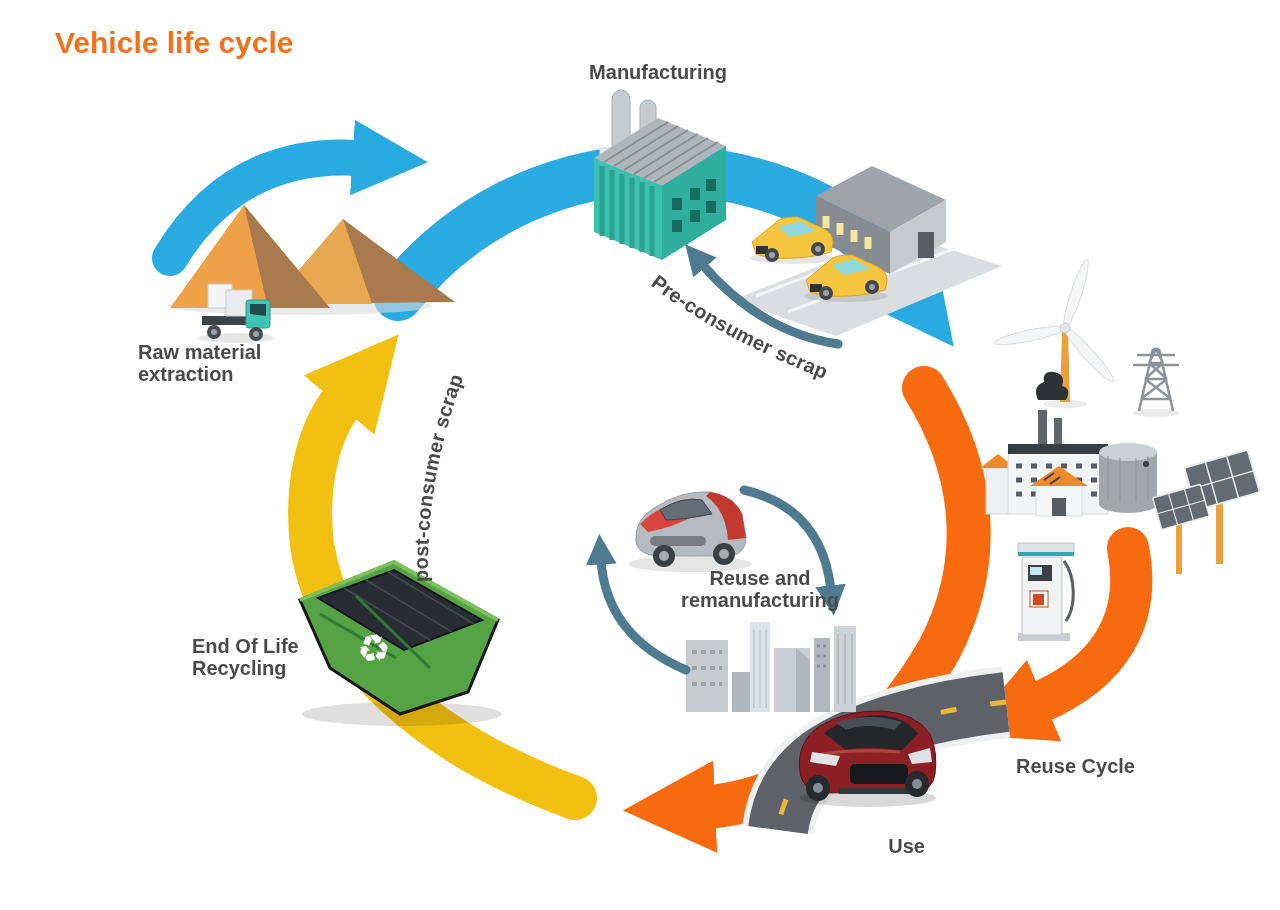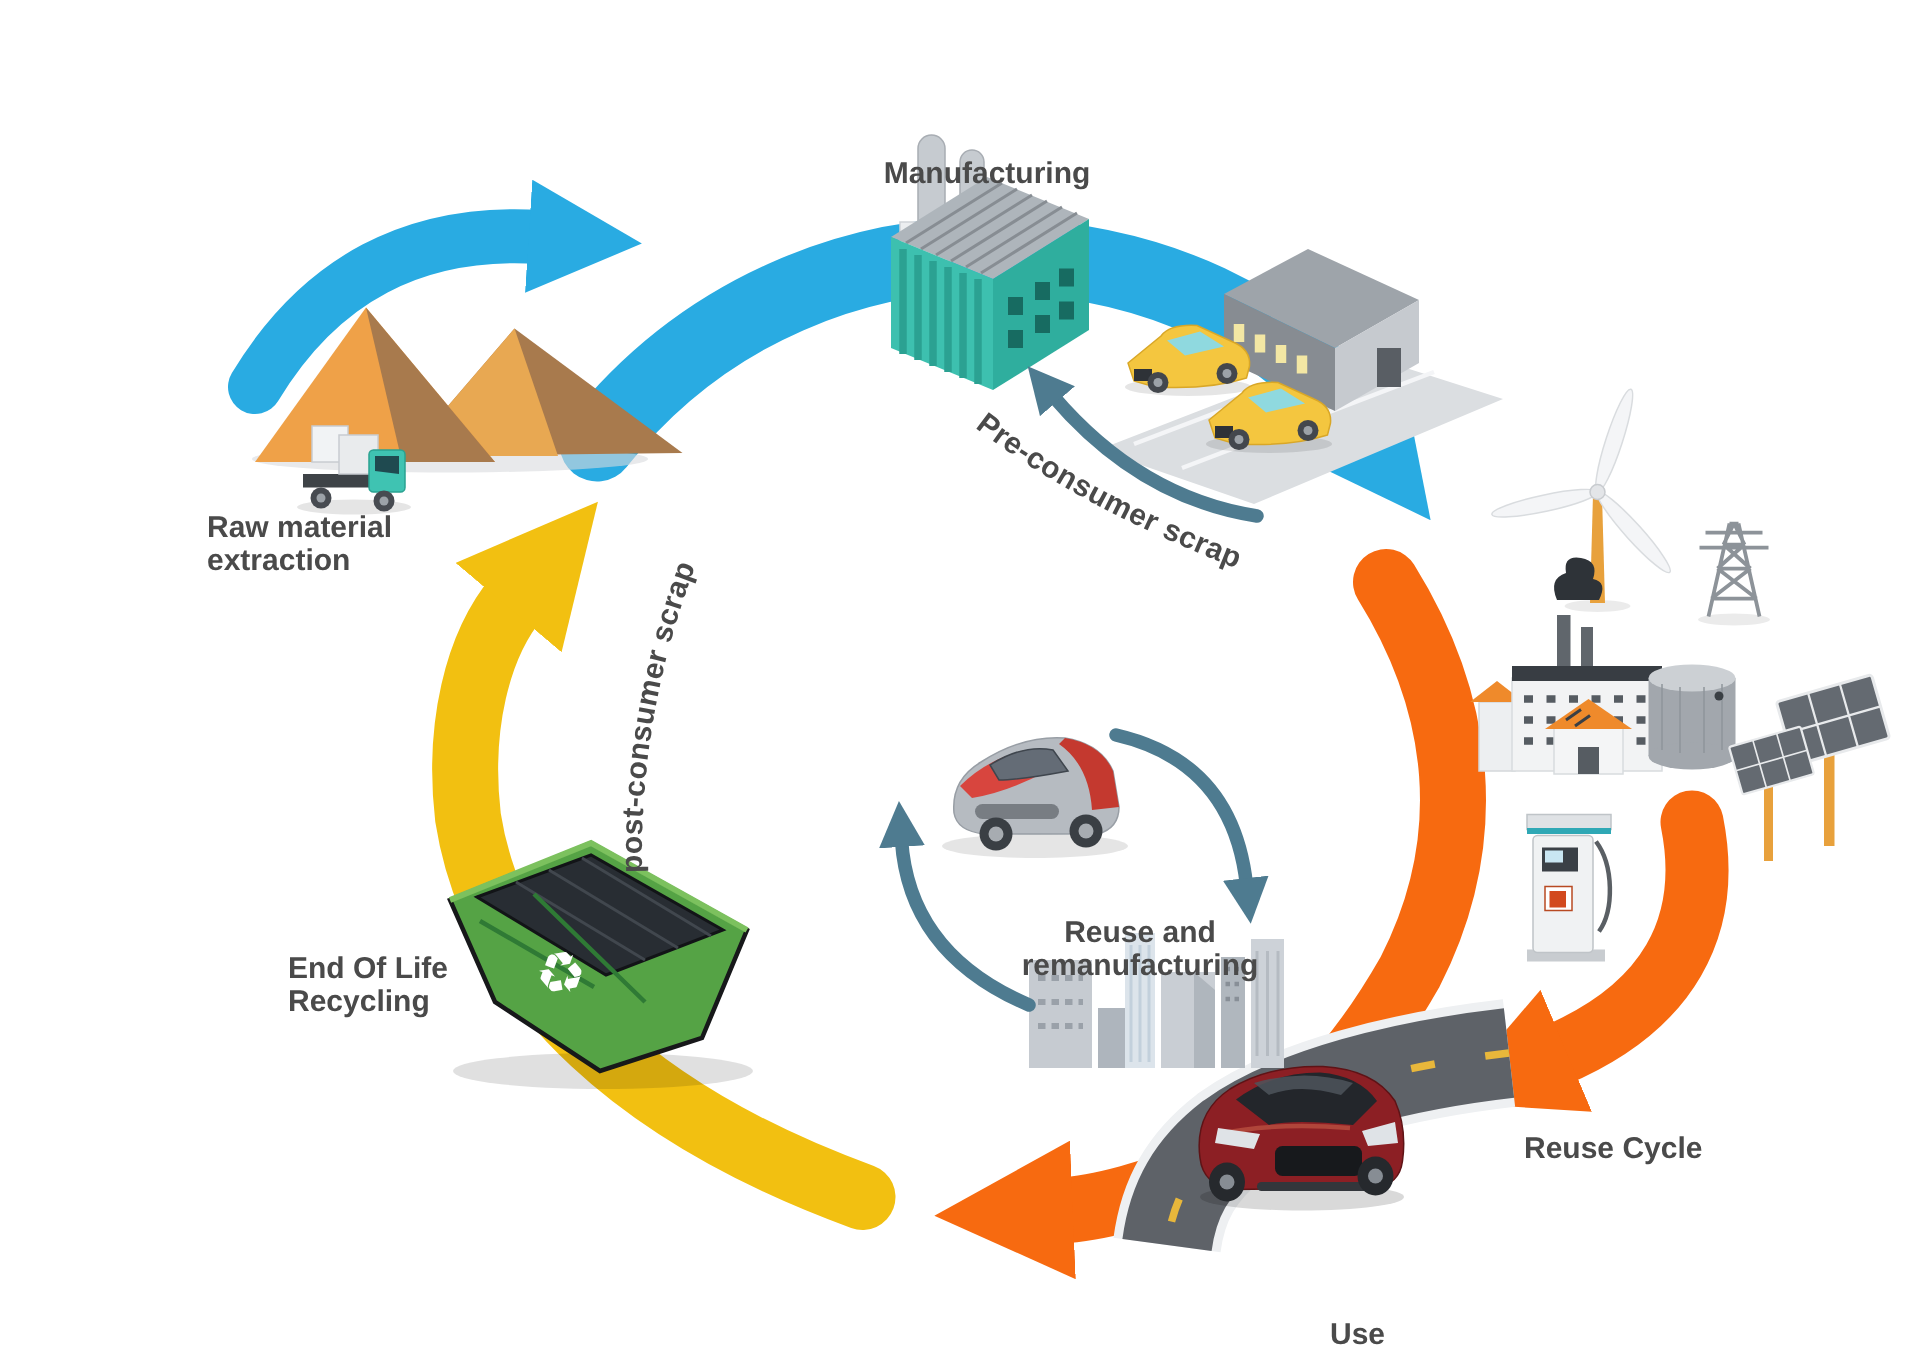--- a/index.html
+++ b/index.html
@@ -2,21 +2,21 @@
 <html><head>
 <meta charset="utf-8">
 <style>
   html,body{margin:0;padding:0;background:#fff;}
   .stage{position:relative;width:1280px;height:910px;background:#fff;overflow:hidden;
          font-family:"Liberation Sans",sans-serif;}
   .stage svg{position:absolute;left:0;top:0;}
   .title{position:absolute;left:55px;top:26px;font-size:30px;font-weight:bold;color:#F4711C;}
   .lbl{position:absolute;font-weight:bold;color:#4A4A4A;font-size:20px;line-height:22px;}
   .lbl span{display:block;}
-  .center{text-align:center;margin-top:44px;}
+  .center{text-align:center;}
   .curvedtxt{font-family:"Liberation Sans",sans-serif;font-weight:bold;font-size:20px;
              fill:#4A4A4A;letter-spacing:.3px;}
 </style>
 </head>
 <body>
 
 <div class="stage">
 
 <svg width="1280" height="910" viewBox="0 0 1280 910" xmlns="http://www.w3.org/2000/svg">
   <defs>
@@ -225,35 +225,36 @@
     <path d="M710,492 Q734,496 742,514 L746,538 L728,540 Q726,510 706,496 z" fill="#C4392F"></path>
     <path d="M660,510 Q682,496 702,500 L712,514 Q680,520 666,520 z" fill="#646C76" stroke="#3F464E"></path>
     <rect x="650" y="536" width="56" height="10" rx="5" fill="#787D83"></rect>
     <circle cx="664" cy="556" r="11" fill="#3A3F44"></circle>
     <circle cx="664" cy="556" r="5" fill="#A7ACB1"></circle>
     <circle cx="724" cy="554" r="11" fill="#3A3F44"></circle>
     <circle cx="724" cy="554" r="5" fill="#A7ACB1"></circle>
   </g>
 </svg>
 
+<div class="title">Vehicle life cycle</div>
 
 <div class="lbl center" style="left:558px;top:61px;width:200px;">Manufacturing</div>
 
 <div class="lbl" style="left:138px;top:341px;">
   <span>Raw material</span>
   <span>extraction</span>
 </div>
 
 <div class="lbl" style="left:192px;top:635px;">
   <span>End Of Life</span>
   <span>Recycling</span>
 </div>
 
 <div class="lbl center" style="left:660px;top:567px;width:200px;">
   <span>Reuse and</span>
   <span>remanufacturing</span>
 </div>
 
-<div class="lbl center" style="left:855px;top:835px;width:100px;">Use</div>
+<div class="lbl center" style="left:825px;top:835px;width:100px;text-align:right;">Use</div>
 
 <div class="lbl" style="left:1016px;top:755px;">Reuse Cycle</div>
 
 </div>
 
 </body></html>

